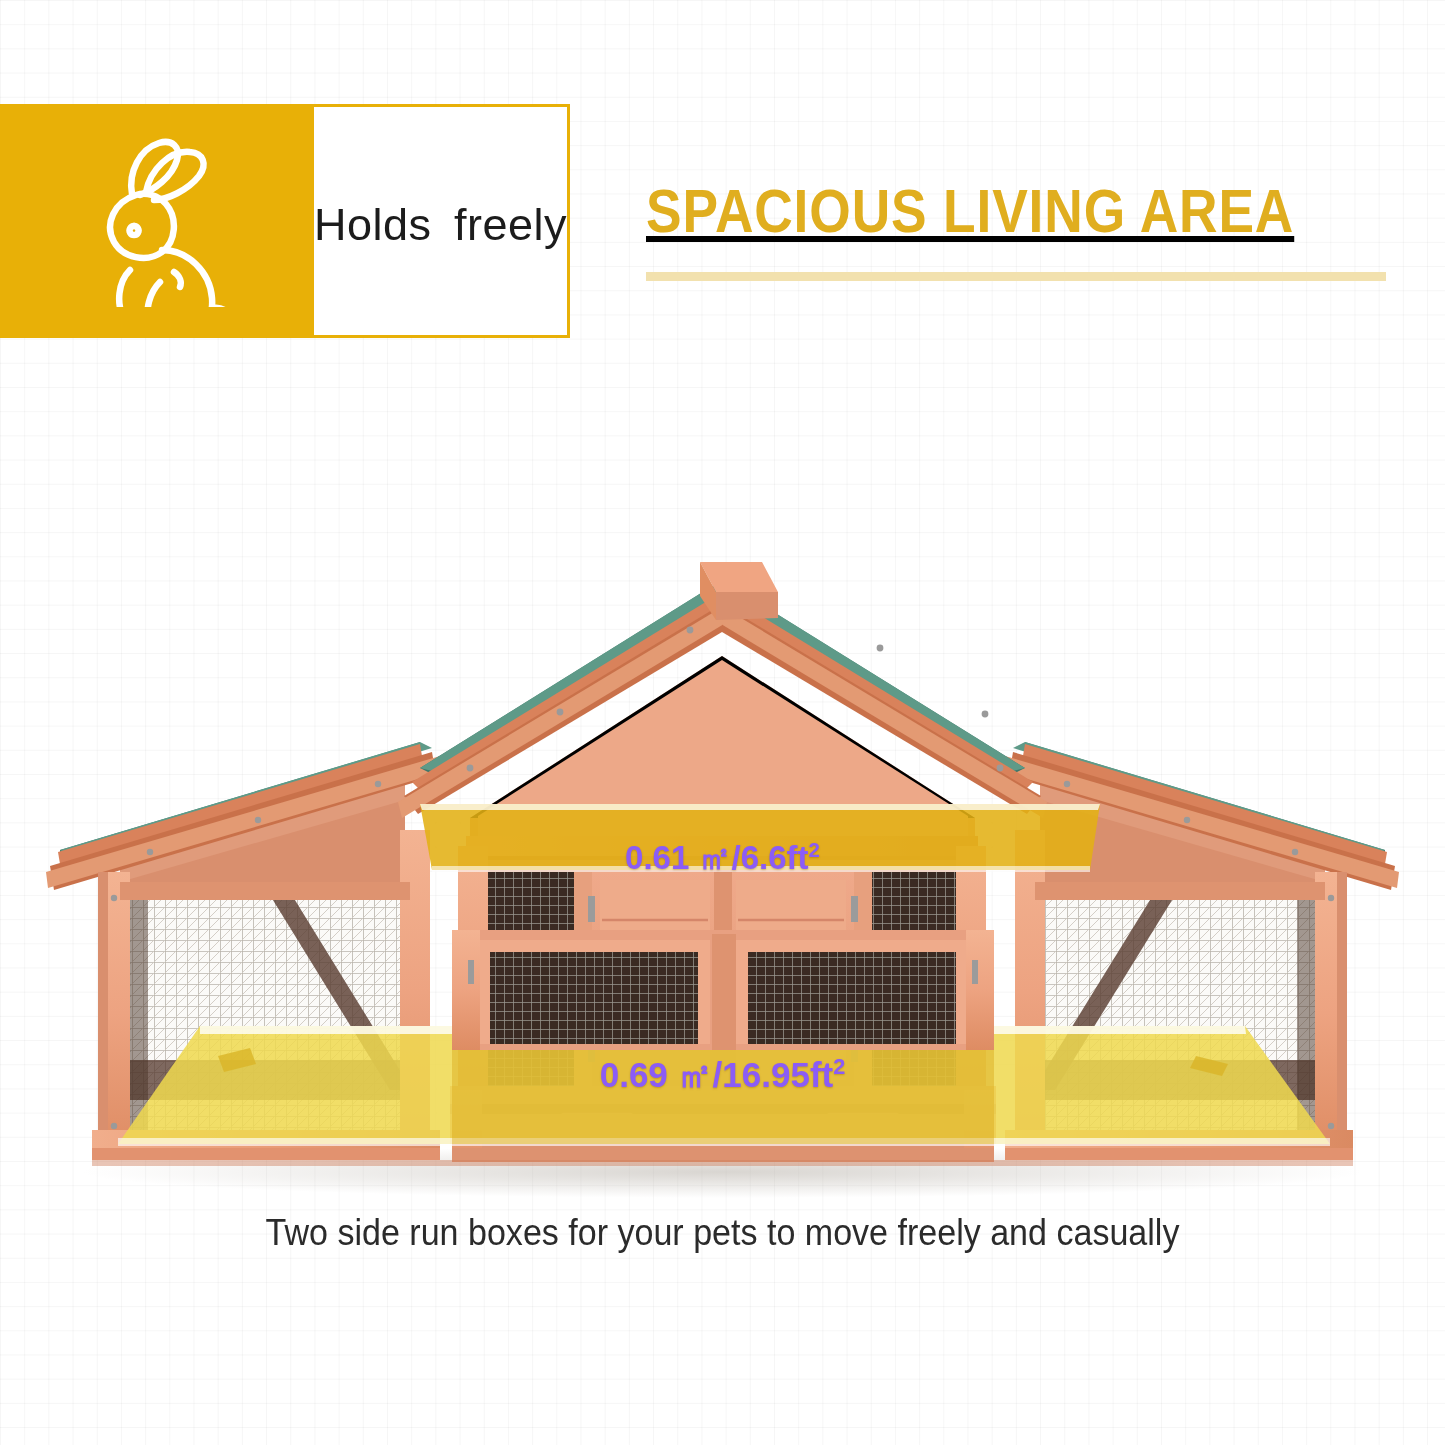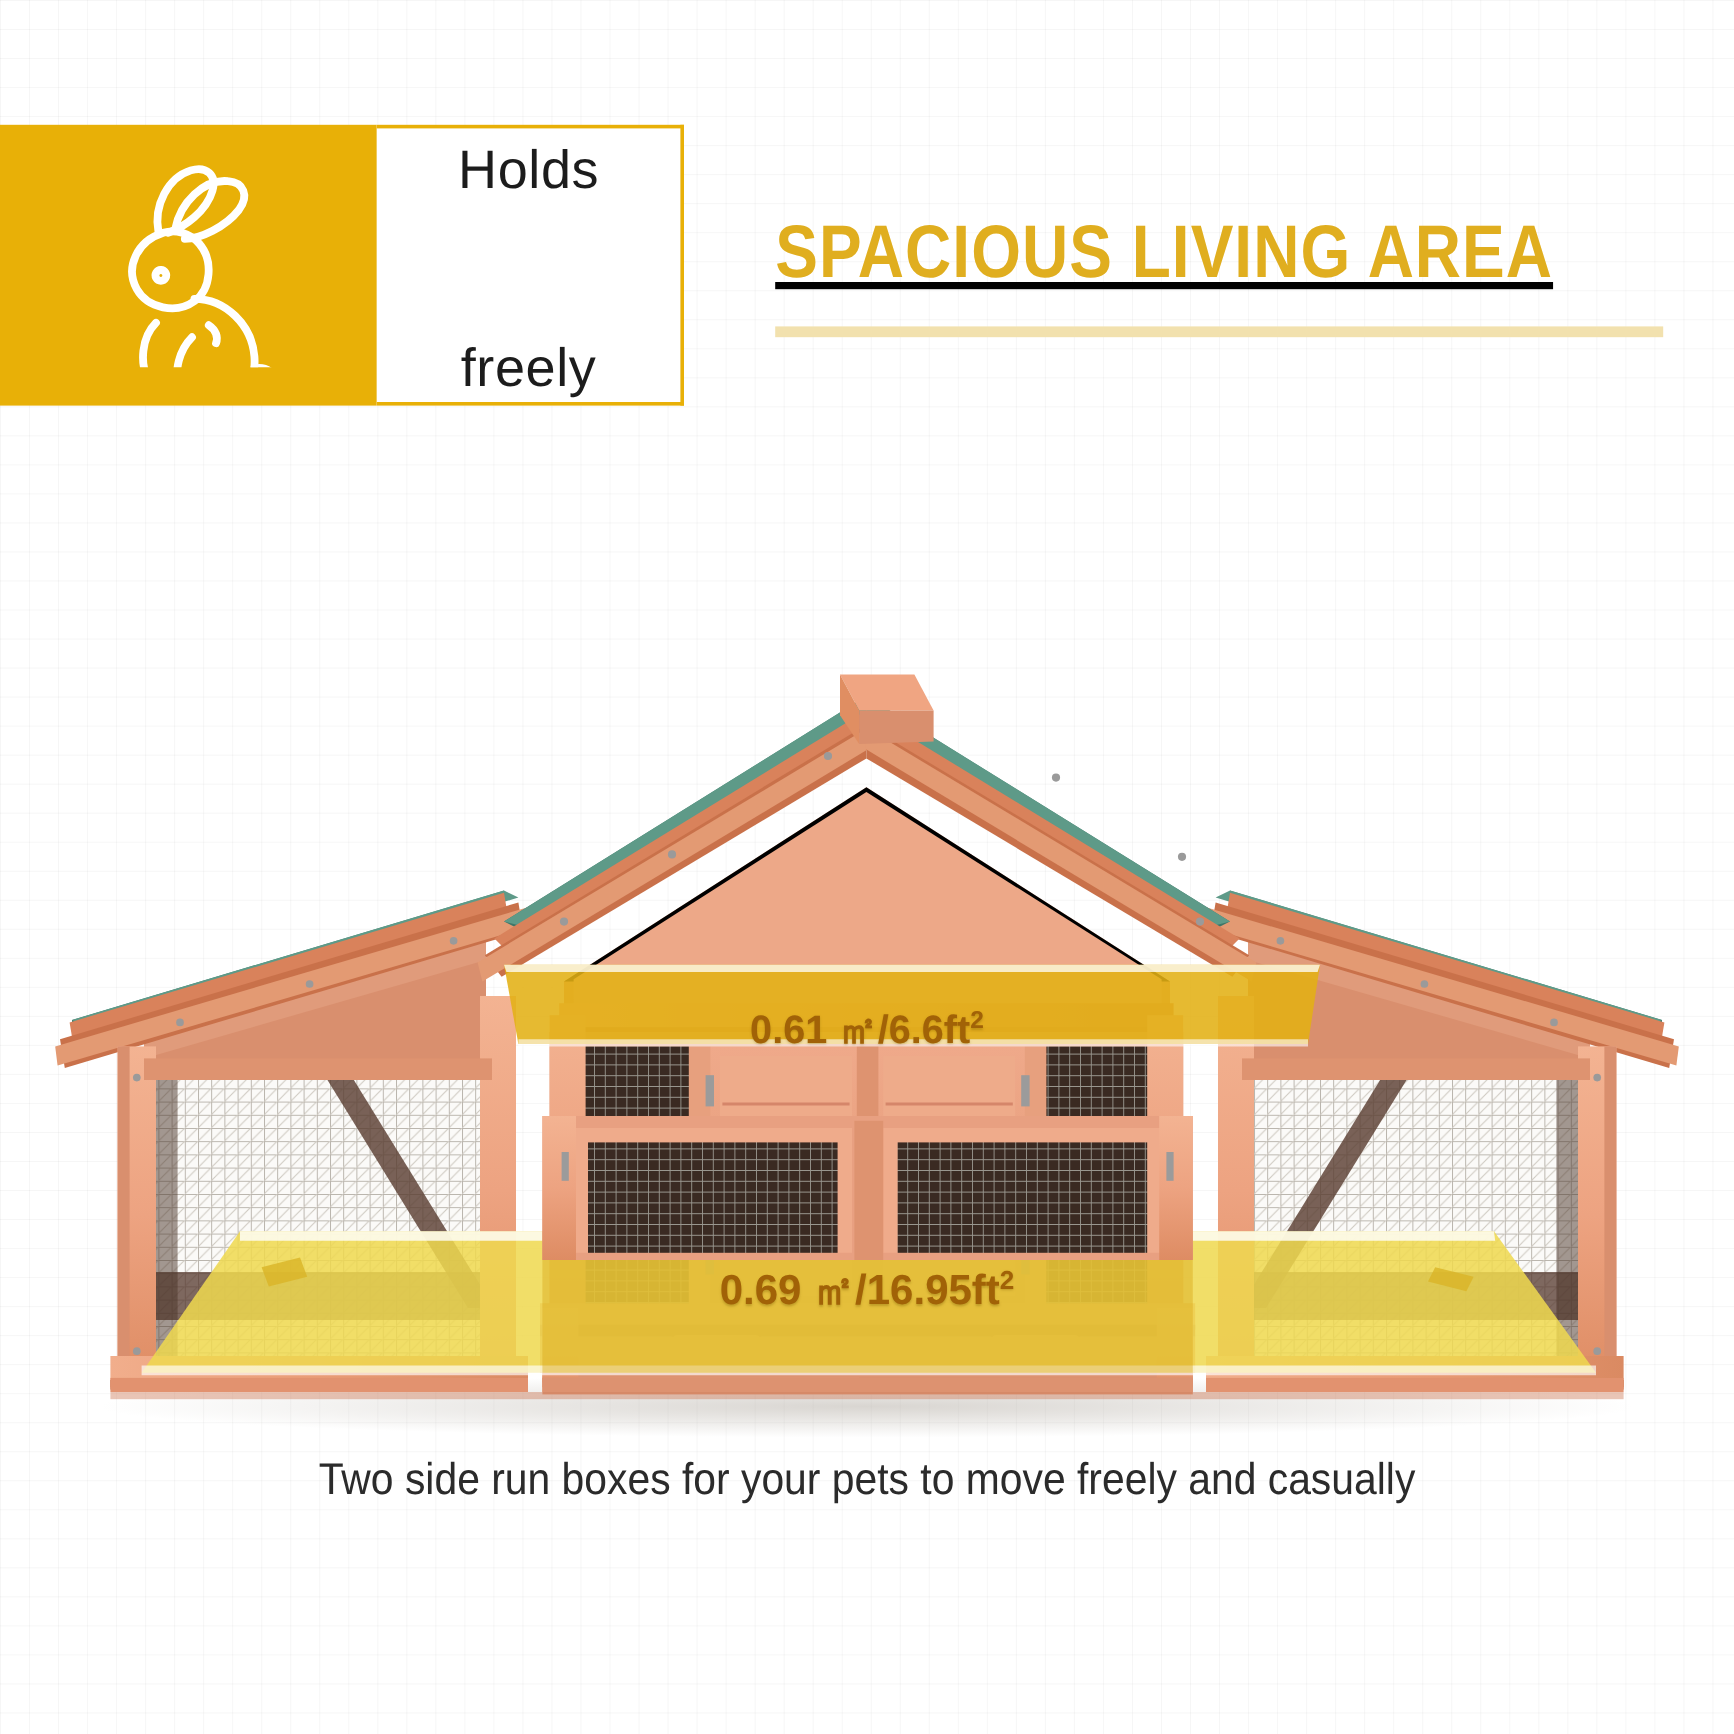--- a/index.html
+++ b/index.html
@@ -28,21 +28,21 @@
     width:314px;height:100%;
     background:var(--gold,#E8B007);
     display:flex;align-items:center;justify-content:center;
   }
   #badge-text-panel{
     width:256px;height:100%;
     background:#ffffff;
     border:3px solid var(--gold,#E8B007);
     border-left:none;
     box-sizing:border-box;
-    display:flex;flex-direction:column;
+    display:flex;flex-direction:row;
     align-items:center;justify-content:space-between;
     padding:12px 0 6px 0;
   }
   .badge-line{
     font-size:45px;color:#1c1c1c;font-weight:300;
     letter-spacing:0.5px;line-height:1;
   }
   #badge-count{
     font-size:88px;font-weight:bold;color:var(--gold,#E8B007);
     line-height:1;letter-spacing:-1px;
@@ -67,21 +67,21 @@
     text-align:center;font-size:37px;color:#2b2b2b;font-weight:300;
     transform:scaleX(0.92);
   }
   
   #product{
     position:absolute;left:0;top:500px;width:1445px;height:700px;
   }
   #product svg{display:block;width:100%;height:100%;}
   
   .area-label{
-    position:absolute;color:#a16207;font-weight:bold;
+    position:absolute;color:#8b5cf6;font-weight:bold;
     white-space:nowrap;text-shadow:0 1px 2px rgba(120,90,0,.35);
   }
   #area-label-upper{
     left:0;right:0;text-align:center;top:836px;font-size:33px;
   }
   #area-label-lower{
     left:0;right:0;text-align:center;top:1052px;font-size:35px;
   }
   .sup{font-size:0.62em;vertical-align:super;}
 </style>

